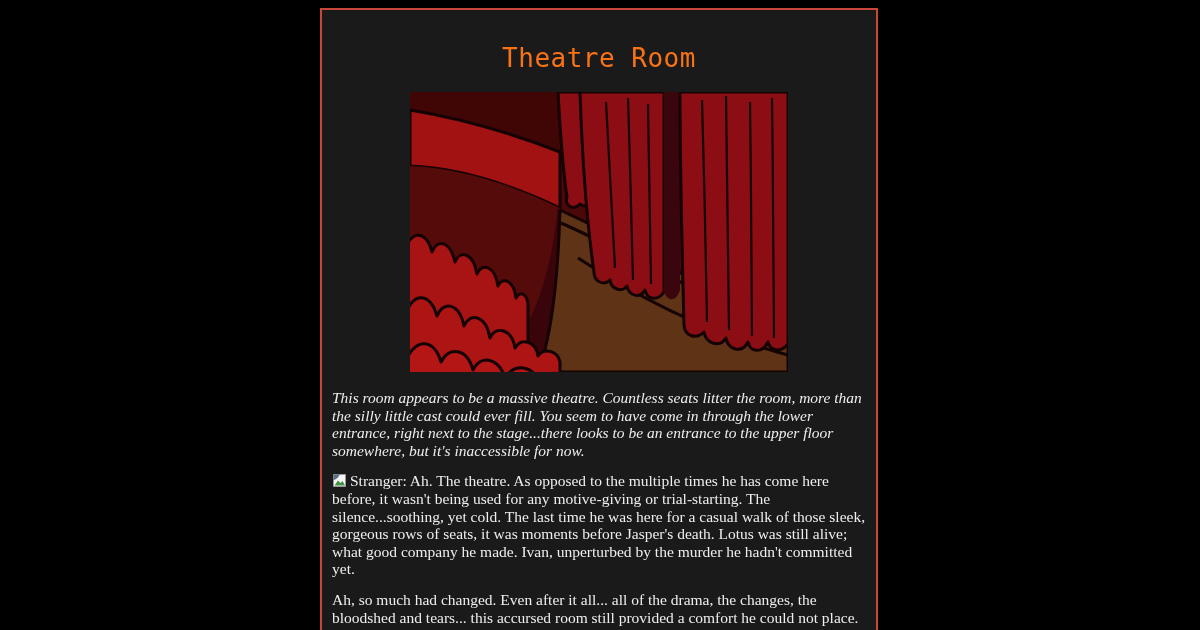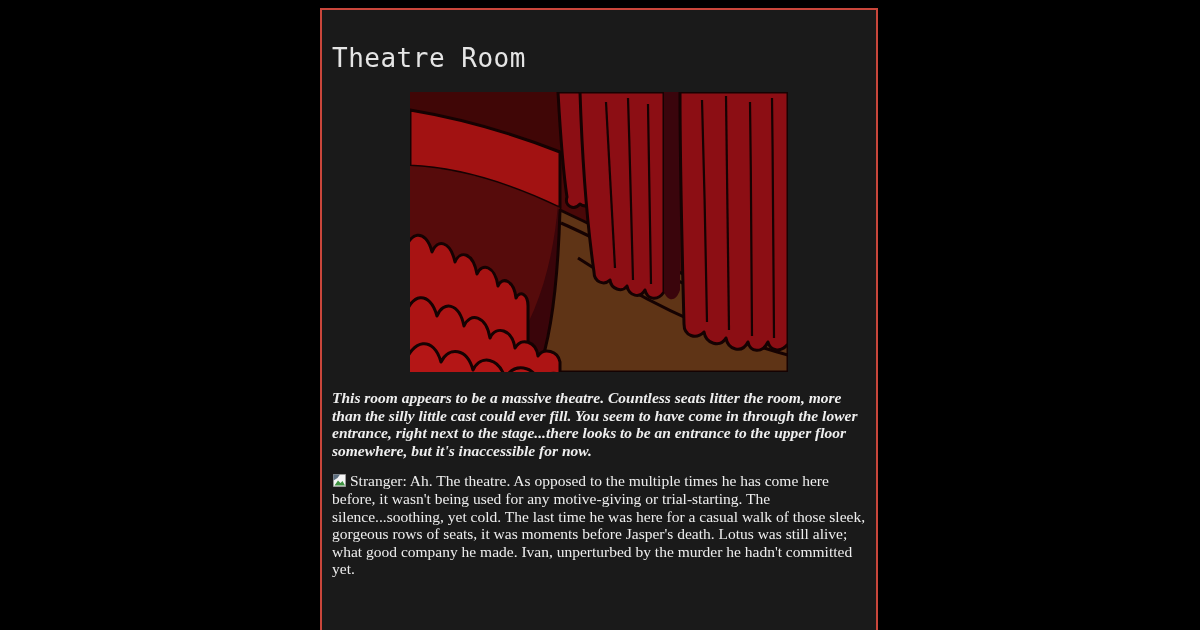--- a/index.html
+++ b/index.html
@@ -9,32 +9,32 @@
     font-family:"Liberation Serif",serif;
   }
   .panel{
     position:absolute;left:320px;top:8px;width:558px;min-height:760px;
     box-sizing:border-box;
     background:#1a1a1a;
     border:2px solid #c9463b;
     padding:0 10px 40px 10px;
   }
   h1.page-title{
-    margin:33px 0 12px 0;text-align:left;font-weight:normal;
+    margin:33px 0 12px 0;text-align:center;font-weight:normal;
     font-family:"DejaVu Sans Mono",monospace;
-    font-size:26px;line-height:30px;letter-spacing:0.5px;color:#e5e5e5;
+    font-size:26px;line-height:30px;letter-spacing:0.5px;color:#f97316;
   }
   svg.scene{display:block;margin:19px auto 0 auto;width:378px;height:280px;background:#4a0808;}
   svg.scene path{stroke:#150202;stroke-width:3;stroke-linejoin:round;}
   svg.scene path.nostroke{stroke:none;}
   svg.scene path.fold{fill:none;stroke-width:2.2;}
   svg.scene path.line{fill:none;}
   p.desc{
     margin:17px 0 0 0;color:#eeeeee;
-    font-style:italic;font-size:15.5px;line-height:17.6px;font-weight:bold;
+    font-style:italic;font-size:15.5px;line-height:17.6px;
   }
   p.dlg{
     margin:13px 0 0 0;color:#eeeeee;
     font-size:15.5px;line-height:17.6px;
   }
   p.dlg b{font-weight:normal;}
   .imgicon{display:inline-block;width:15px;height:15px;vertical-align:-2px;margin-right:3px;}
   .imgicon svg{display:block;}
 </style>
 </head>
@@ -85,14 +85,17 @@
   <p class="dlg">
     <span class="imgicon">
       <svg width="15" height="15" viewBox="0 0 15 15">
         <path d="M1.5,1.5 H13.5 V13.5 H1.5 Z" fill="#f5f5f5" stroke="#9a9a9a" stroke-width="1"></path>
         <path d="M1.5,1.5 L8,1.5 L5.5,5 L1.5,7.5 Z" fill="#5c6e80"></path>
         <path d="M2.5,12.5 L6,7.5 L8.5,10 L10.5,8 L13,12.5 Z" fill="#3d9140"></path>
       </svg>
     </span><b>Stranger:</b><span> Ah. The theatre. As opposed to the multiple times he has come here before, it wasn't being used for any motive-giving or trial-starting. The silence...soothing, yet cold. The last time he was here for a casual walk of those sleek, gorgeous rows of seats, it was moments before Jasper's death. Lotus was still alive; what good company he made. Ivan, unperturbed by the murder he hadn't committed yet.</span>
   </p>
 
+  <p class="dlg">
+    <span>Ah, so much had changed. Even after it all... all of the drama, the changes, the bloodshed and tears... this accursed room still provided a comfort he could not place.</span>
+  </p>
 
 </div>
 
 </body></html>

